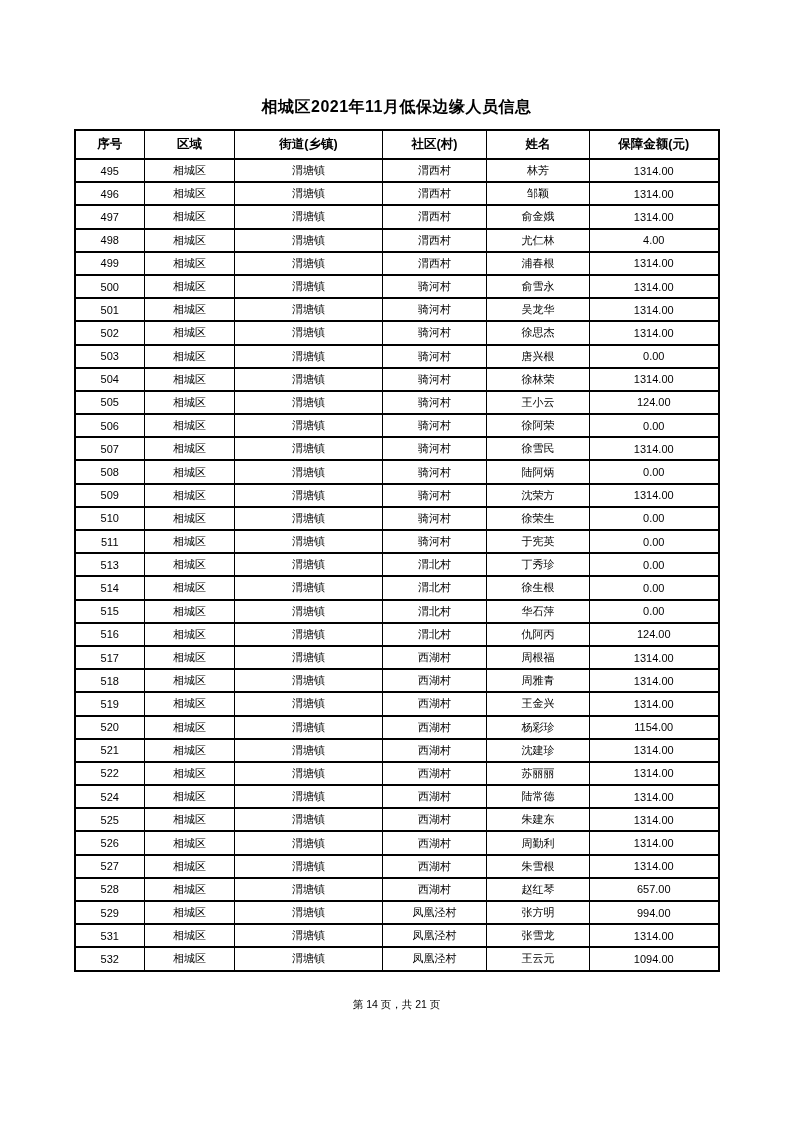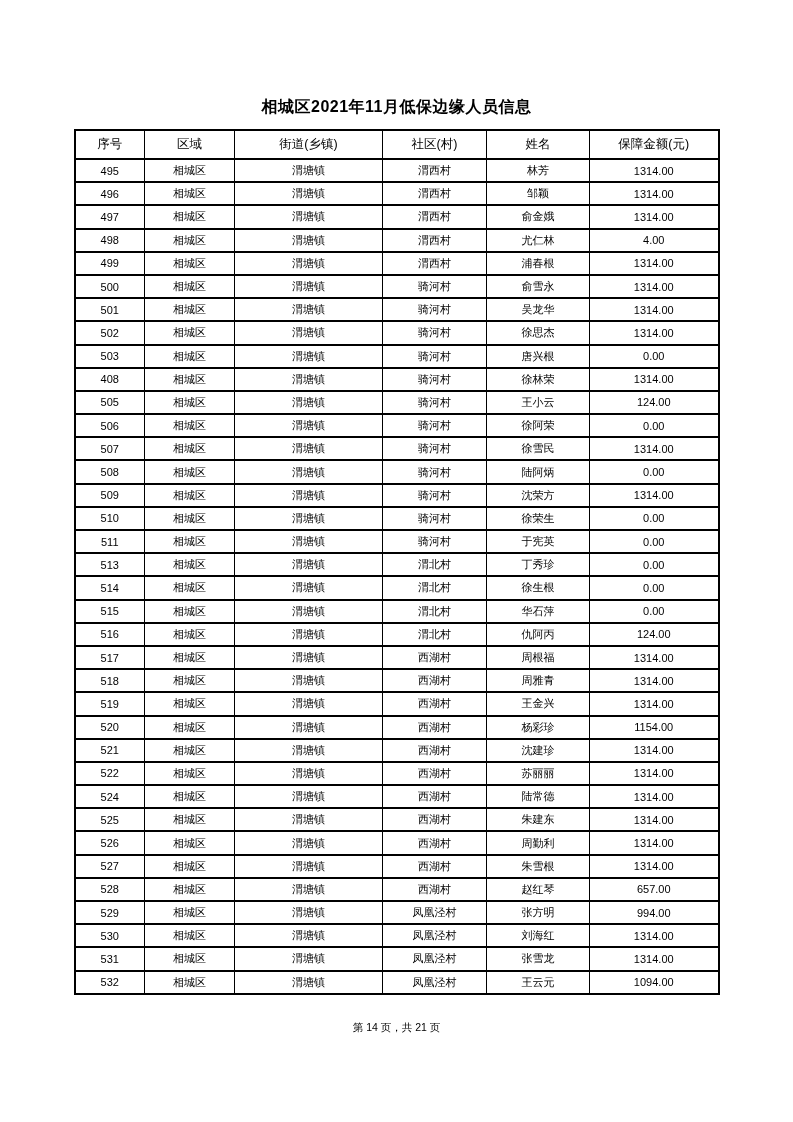--- a/index.html
+++ b/index.html
@@ -40,21 +40,21 @@
     border-bottom-width: 2px;
     text-align: center;
     vertical-align: middle;
     padding: 0 2px;
     overflow: hidden;
     white-space: nowrap;
   }
   .tbl th {
     height: 27px;
     font-size: 12.5px;
-    font-weight: normal;
+    font-weight: bold;
   }
   .tbl td {
     height: 21.2px;
     font-size: 11px;
     font-weight: normal;
   }
   .footer {
     text-align: center;
     font-size: 10.5px;
     margin-top: 26px;
@@ -152,21 +152,21 @@
         </tr>
         <tr>
           <td>503</td>
           <td>相城区</td>
           <td>渭塘镇</td>
           <td>骑河村</td>
           <td>唐兴根</td>
           <td>0.00</td>
         </tr>
         <tr>
-          <td>408</td>
+          <td>504</td>
           <td>相城区</td>
           <td>渭塘镇</td>
           <td>骑河村</td>
           <td>徐林荣</td>
           <td>1314.00</td>
         </tr>
         <tr>
           <td>505</td>
           <td>相城区</td>
           <td>渭塘镇</td>
@@ -342,28 +342,20 @@
           <td>赵红琴</td>
           <td>657.00</td>
         </tr>
         <tr>
           <td>529</td>
           <td>相城区</td>
           <td>渭塘镇</td>
           <td>凤凰泾村</td>
           <td>张方明</td>
           <td>994.00</td>
-        </tr>
-        <tr>
-          <td>530</td>
-          <td>相城区</td>
-          <td>渭塘镇</td>
-          <td>凤凰泾村</td>
-          <td>刘海红</td>
-          <td>1314.00</td>
         </tr>
         <tr>
           <td>531</td>
           <td>相城区</td>
           <td>渭塘镇</td>
           <td>凤凰泾村</td>
           <td>张雪龙</td>
           <td>1314.00</td>
         </tr>
         <tr>

